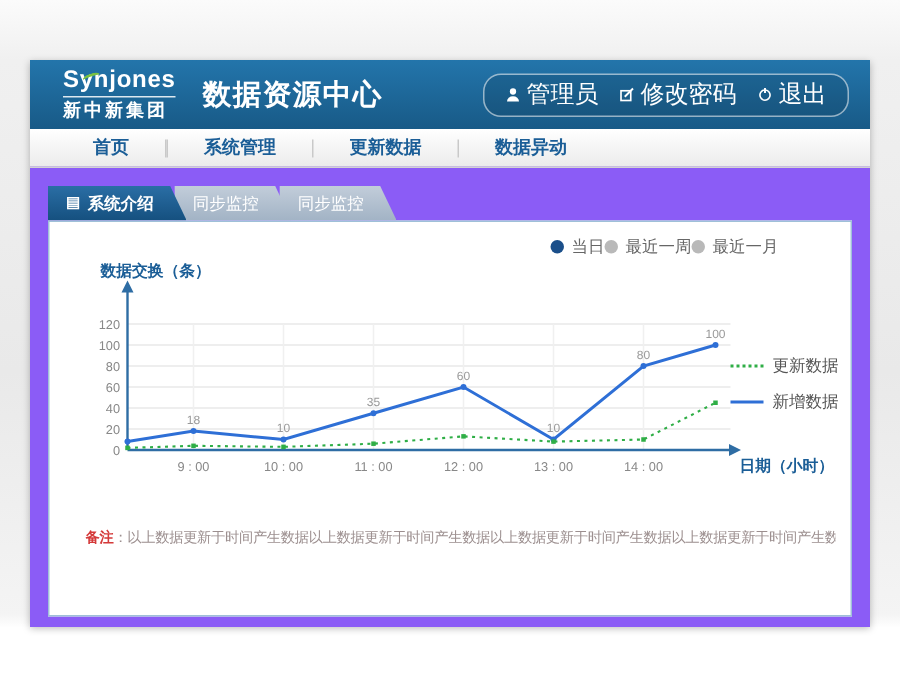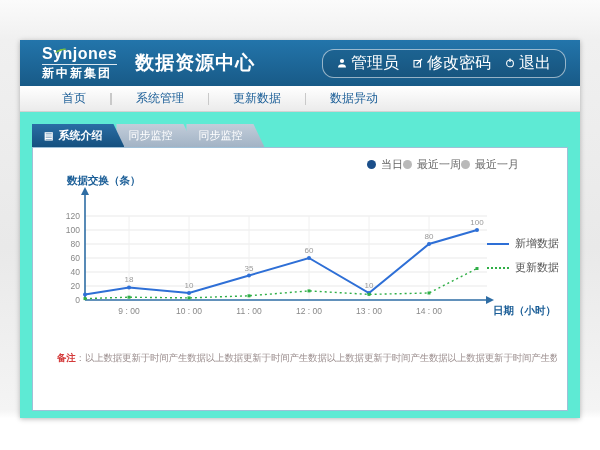--- a/index.html
+++ b/index.html
@@ -1,21 +1,21 @@
 <!DOCTYPE html>
 <html><head>
 <meta charset="utf-8">
 <style>
   * { margin:0; padding:0; box-sizing:border-box; }
   html,body { width:600px; height:450px; overflow:hidden;
     font-family:"Liberation Sans", sans-serif;
     background:linear-gradient(180deg,#fbfbfb 0,#f0f0f0 40px,#e9e9e9 55%,#f4f4f4 91%,#ffffff 93%);
   }
   .app { position:absolute; left:20px; top:40px; width:560px; height:378px;
-    background:#5eead4; box-shadow:0 1px 5px rgba(0,0,0,.28); }
+    background:#8b5cf6; box-shadow:0 1px 5px rgba(0,0,0,.28); }
 
   
   .hdr { height:46px; background:linear-gradient(180deg,#2375ab 0,#1b618f 60%,#175majoe 100%);
     background:linear-gradient(180deg,#2375ab,#185a87);
     display:flex; align-items:center; padding:0 14px 0 22px; position:relative; }
   .logo { display:flex; flex-direction:column; line-height:1.05; position:relative; }
   .logo-en { color:#fff; font-weight:bold; font-size:16px; letter-spacing:.5px;
     border-bottom:1px solid rgba(255,255,255,.85); padding-bottom:1px; }
   .logo-swoosh { position:absolute; left:13px; top:3px; width:12px; height:5px;
     border-top:2px solid #7ac143; border-radius:50%; transform:rotate(-18deg); }
@@ -23,21 +23,21 @@
   .app-title { color:#fff; font-size:19px; font-weight:bold; margin-left:18px; letter-spacing:1px; }
   .user-pill { margin-left:auto; display:flex; align-items:center; gap:14px;
     border:1px solid rgba(255,255,255,.55); background:rgba(0,0,0,.10);
     border-radius:12px; padding:3px 14px; }
   .user-item { display:flex; align-items:center; gap:4px; color:#fff; font-size:16px; cursor:pointer; }
   .user-item svg { display:block; }
 
   
   .nav { height:26px; background:linear-gradient(180deg,#ffffff,#ebebeb);
     border-bottom:1px solid #d2d2d2; display:flex; align-items:center; padding-left:18px; }
-  .nav a { color:#1b5e97; font-size:12px; font-weight:normal; text-decoration:none; padding:0 24px; cursor:pointer;text-align:center; }
+  .nav a { color:#1b5e97; font-size:12px; font-weight:bold; text-decoration:none; padding:0 24px; cursor:pointer;text-align:center; }
   .nav .sep { width:1px; height:12px; background:#c9c9c9; }
 
   
   .content { padding:12px 12px 0 12px; position:relative; }
   .tabs { display:flex; height:23px; align-items:flex-end; position:relative; z-index:2; }
   .tab { height:23px; display:flex; align-items:center; gap:5px; color:#fff; font-size:11px;
     padding:0 22px 0 12px; cursor:pointer; margin-right:-8px;
     clip-path:polygon(0 0, calc(100% - 11px) 0, 100% 100%, 0 100%);
     background:linear-gradient(180deg,#c2cdda,#a2b3c5); }
   .tab.active { background:linear-gradient(180deg,#2a6ea5,#15507f); z-index:3; font-weight:bold; }
@@ -193,27 +193,27 @@
             <rect x="146.5" y="122.4" width="3" height="3" fill="#2fae46"></rect>
             <rect x="206.5" y="120.3" width="3" height="3" fill="#2fae46"></rect>
             <rect x="266.5" y="115.4" width="3" height="3" fill="#2fae46"></rect>
             <rect x="326.5" y="118.9" width="3" height="3" fill="#2fae46"></rect>
             <rect x="386.5" y="117.5" width="3" height="3" fill="#2fae46"></rect>
             <rect x="434.5" y="93" width="3" height="3" fill="#2fae46"></rect>
           </svg></div>
 
       <div class="legend">
         <div class="legend-item">
+          <span class="sw dotted"></span>
+          <span>更新数据</span>
+        </div>
+        <div class="legend-item">
           <span class="sw solid"></span>
           <span>新增数据</span>
         </div>
-        <div class="legend-item">
-          <span class="sw dotted"></span>
-          <span>更新数据</span>
-        </div>
       </div>
 
       <div class="note">
         <span class="pfx">备注</span><span>：以上数据更新于时间产生数据以上数据更新于时间产生数据以上数据更新于时间产生数据以上数据更新于时间产生数据以上数据更新于</span>
       </div>
     </div>
   </div>
 </div>
 
 </body></html>

